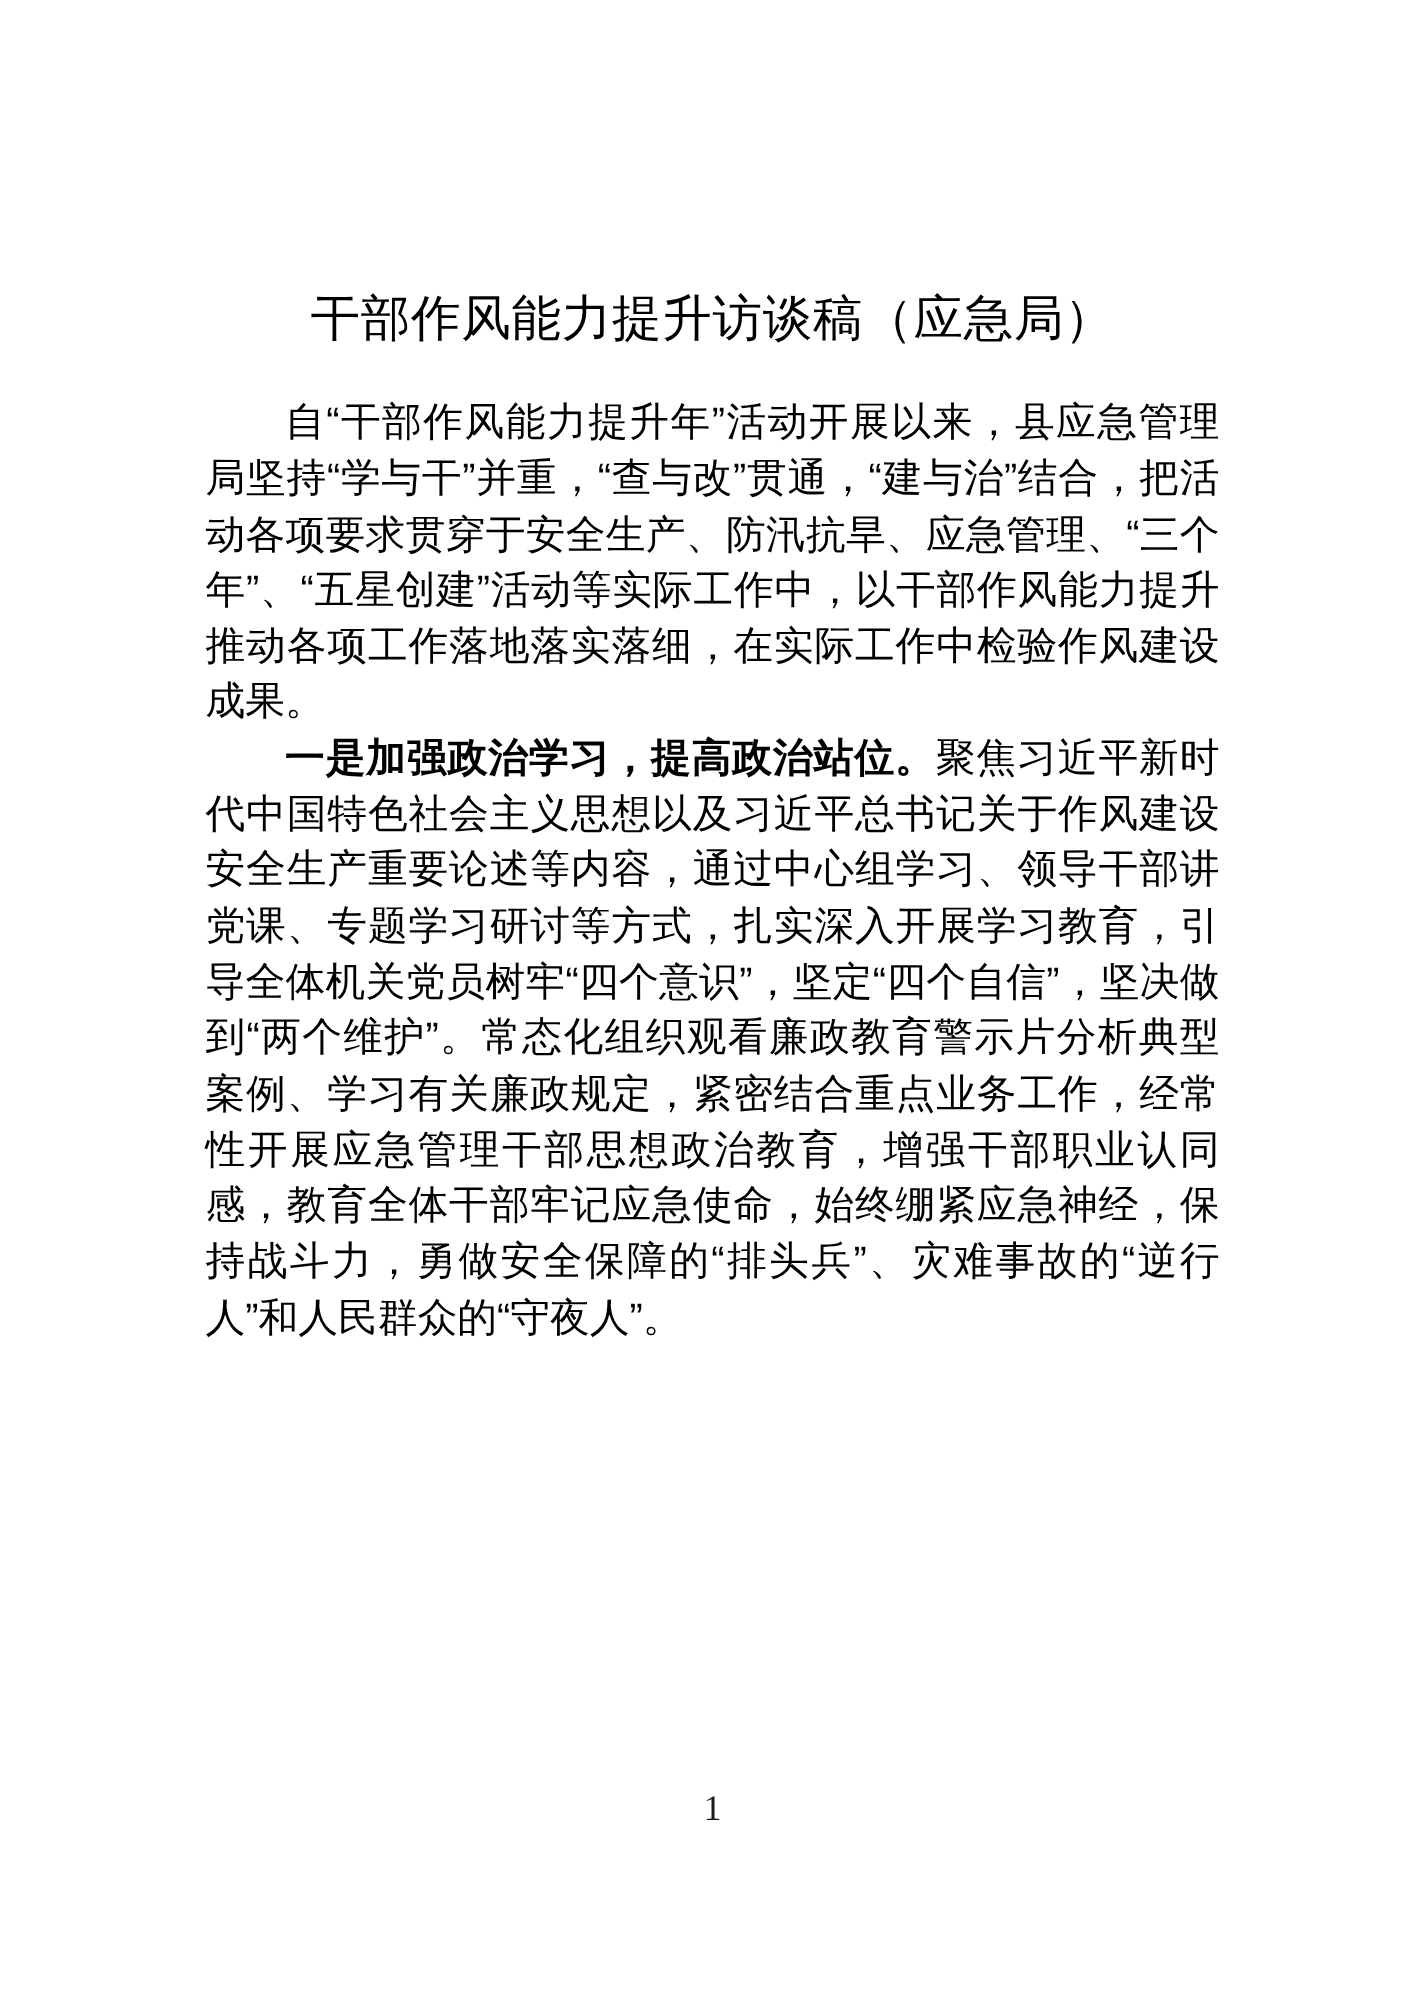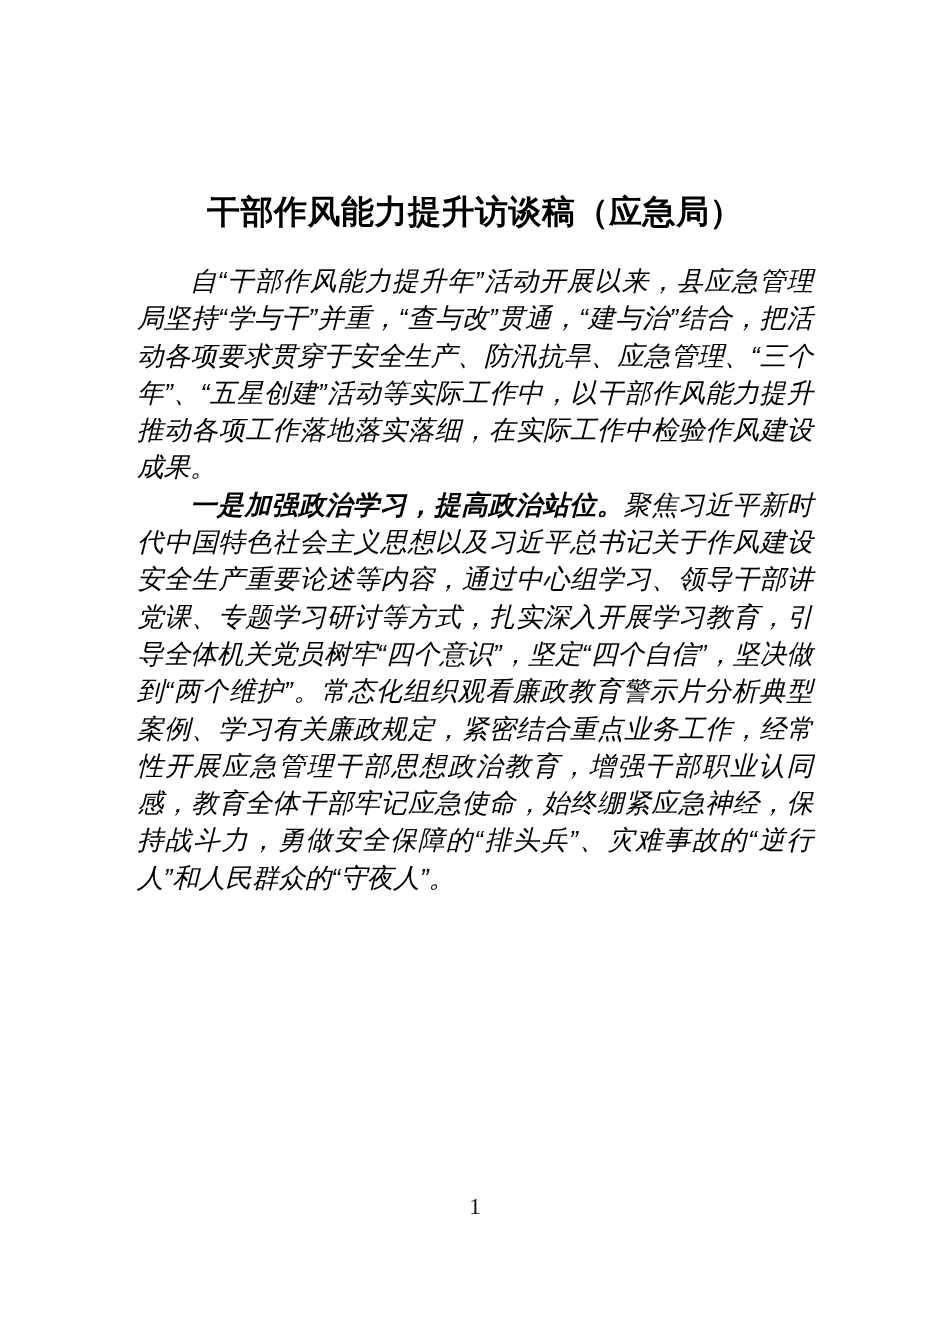--- a/index.html
+++ b/index.html
@@ -26,31 +26,30 @@
   }
 
   .doc-title {
     position: absolute;
     left: 137px;
     top: 168px;
     width: 676px;
     text-align: center;
     font-size: 33px;
     line-height: 44px;
-    font-weight: 700;
+    font-weight: 400;
     letter-spacing: 0.5px;
     white-space: nowrap;
   }
 
   .body-block {
     position: absolute;
     left: 137px;
     top: 263px;
     width: 676px;
-    font-style: italic;
   }
 
   p.para {
     margin: 0;
     padding: 0;
     font-size: 26.5px;
     line-height: 37.3px;
     text-align: justify;
     text-justify: inter-ideograph;
     text-indent: 2em;

